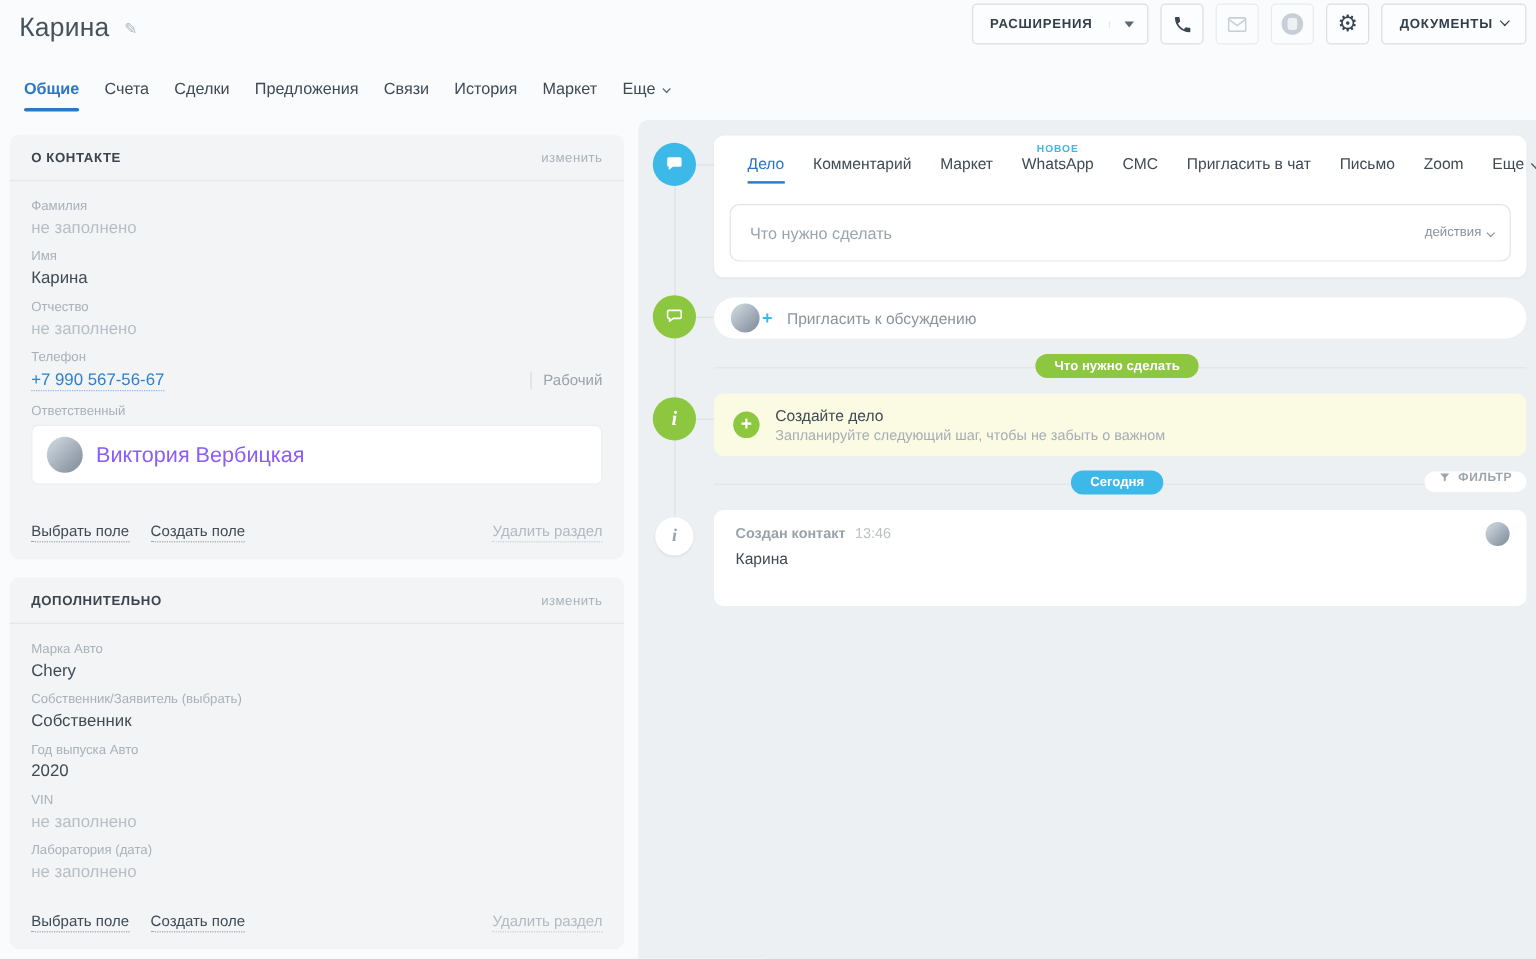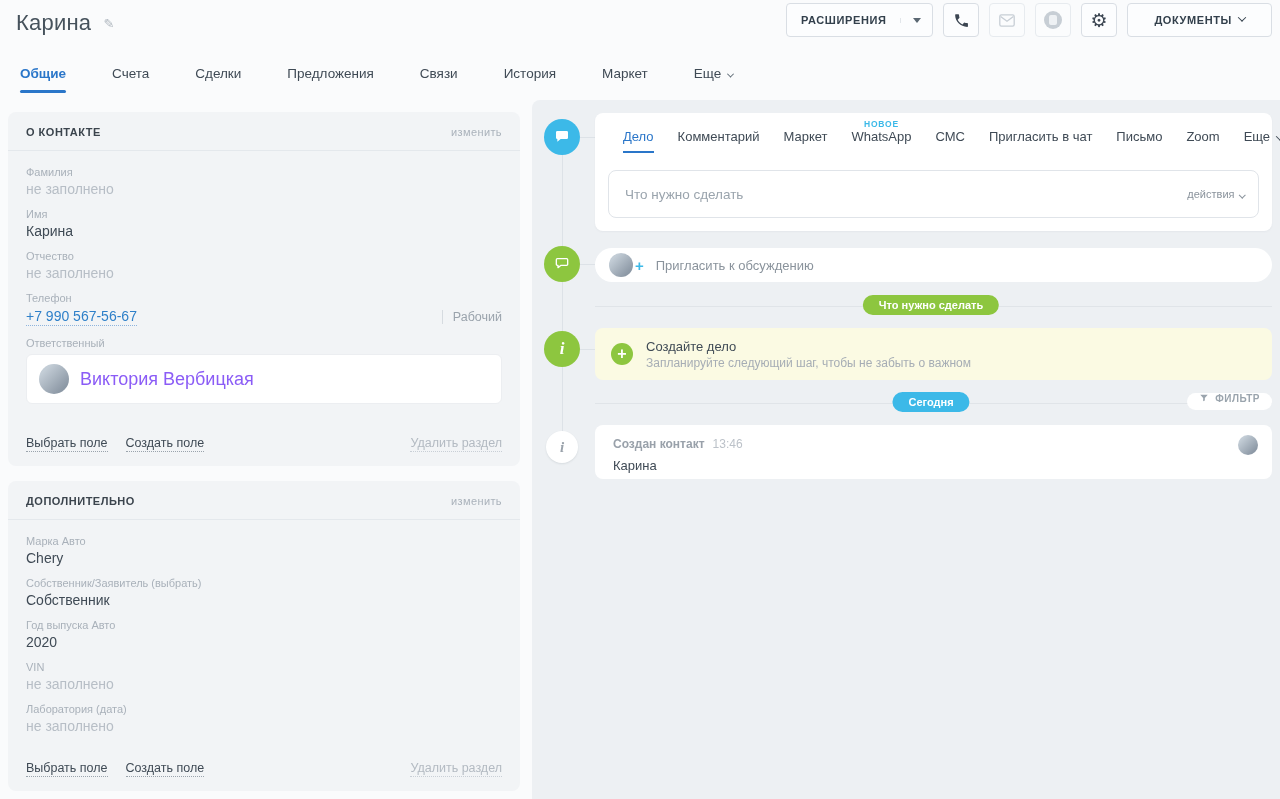--- a/index.html
+++ b/index.html
@@ -9,34 +9,34 @@
     background:#fafbfc; color:#3f4a55; overflow:hidden; position:relative;
   }
   
   .hdr-title { position:absolute; left:16px; top:10px; font-size:22px; color:#46525c; letter-spacing:.2px; }
   .hdr-title .pencil { font-size:13px; color:#aeb6be; margin-left:6px; vertical-align:2px; }
   .toolbar { position:absolute; top:3px; right:8px; display:flex; gap:10px; align-items:stretch; height:34px; }
   .tb-btn {
     background:#fcfdfe; border:1px solid #d9dee4; border-radius:4px;
     display:flex; align-items:center; justify-content:center;
     font-size:11px; font-weight:bold; color:#33404c; letter-spacing:.6px;
-    padding:0 26px; cursor:pointer;
+    padding:0 14px; cursor:pointer;
   }
   .tb-btn.icon-only { width:36px; padding:0; }
   .tb-btn.disabled { border-color:#e7ebef; background:#fbfcfd; }
   .split { display:flex; padding:0; }
   .split .lbl { padding:0 14px; display:flex; align-items:center;text-align:center; }
   .split .arr { width:32px; border-left:1px solid #e2e6ea; display:flex; align-items:center; justify-content:center; }
   .caret-down { width:0; height:0; border-left:4px solid transparent; border-right:4px solid transparent; border-top:5px solid #5a6772; }
   .chev { display:inline-block; width:6px; height:6px; border-right:1.6px solid currentColor; border-bottom:1.6px solid currentColor; transform:rotate(45deg) translate(-1px,-1px); margin-left:7px; }
   .gear-glyph { font-size:19px; color:#3c4652; line-height:1; }
   .onec-circle { width:18px; height:18px; border-radius:50%; background:#c7ced5; position:relative; }
   .onec-circle::after { content:""; position:absolute; left:5px; top:4px; width:8px; height:10px; border-radius:2px; background:#eef1f4; }
   
-  .nav-tabs { position:absolute; left:20px; top:66px; display:flex; gap:46px; font-size:13.5px; }
+  .nav-tabs { position:absolute; left:20px; top:66px; display:flex; gap:21px; font-size:13.5px; }
   .nav-tab { color:#3f4a55; padding-bottom:12px; cursor:pointer; position:relative; white-space:nowrap; }
   .nav-tab.active { color:#2a76c9; font-weight:bold; }
   .nav-tab.active::after { content:""; position:absolute; left:0; right:0; bottom:0; height:3px; background:#2a76c9; border-radius:2px; }
   .nav-tab .chev { margin-top:0; color:#5a6772; width:5px; height:5px; }
   
   .lcard { position:absolute; left:8px; width:512px; background:#f2f4f6; border-radius:8px; }
   .lcard.one { top:112px; height:354px; }
   .lcard.two { top:481px; height:310px; }
   .lcard-head { display:flex; justify-content:space-between; align-items:center; padding:14px 18px 12px 18px; border-bottom:1px solid #e4e8ec;gap:30px; }
   .lcard-title { font-size:11px; font-weight:bold; letter-spacing:.5px; color:#3b444d; }
@@ -92,21 +92,21 @@
   .badge.green { background:#8dc63f; }
   .badge.blue { background:#3cb9e8; }
   
   .hint-card { position:absolute; left:63px; top:228px; width:677px; height:52px; background:#fbfae3; border-radius:8px; display:flex; align-items:center; padding:0 16px; gap:13px; }
   .plus-circle { width:22px; height:22px; border-radius:50%; background:#8dc63f; color:#fff; display:flex; align-items:center; justify-content:center; font-size:16px; font-weight:bold; flex:none; cursor:pointer; }
   .hint-title { font-size:13px; color:#3f4a55; }
   .hint-sub { font-size:12px; color:#a6adb5; margin-top:2px; }
   
   .filter-pill { position:absolute; right:8px; top:293px; height:17px; background:#fff; border-radius:11px; display:flex; align-items:flex-start; gap:6px; padding:0 12px; font-size:10px; font-weight:bold; letter-spacing:.5px; color:#9aa4ad; cursor:pointer; }
   
-  .event-card { position:absolute; left:63px; top:325px; width:677px; height:54px; background:#fff; border-radius:8px; padding:12px 16px 0 18px; }
+  .event-card { position:absolute; left:63px; top:325px; width:677px; height:80px; background:#fff; border-radius:8px; padding:12px 16px 0 18px; }
   .event-head { display:flex; align-items:center; gap:8px; }
   .event-title { font-size:12px; font-weight:bold; color:#99a1aa; }
   .event-time { font-size:12px; color:#bcc2c9; }
   .event-body { font-size:13px; color:#3f4a55; margin-top:7px; }
   .event-card .avatar { position:absolute; right:14px; top:10px; }
   svg { display:block; }
 </style>
 </head>
 <body>
 

